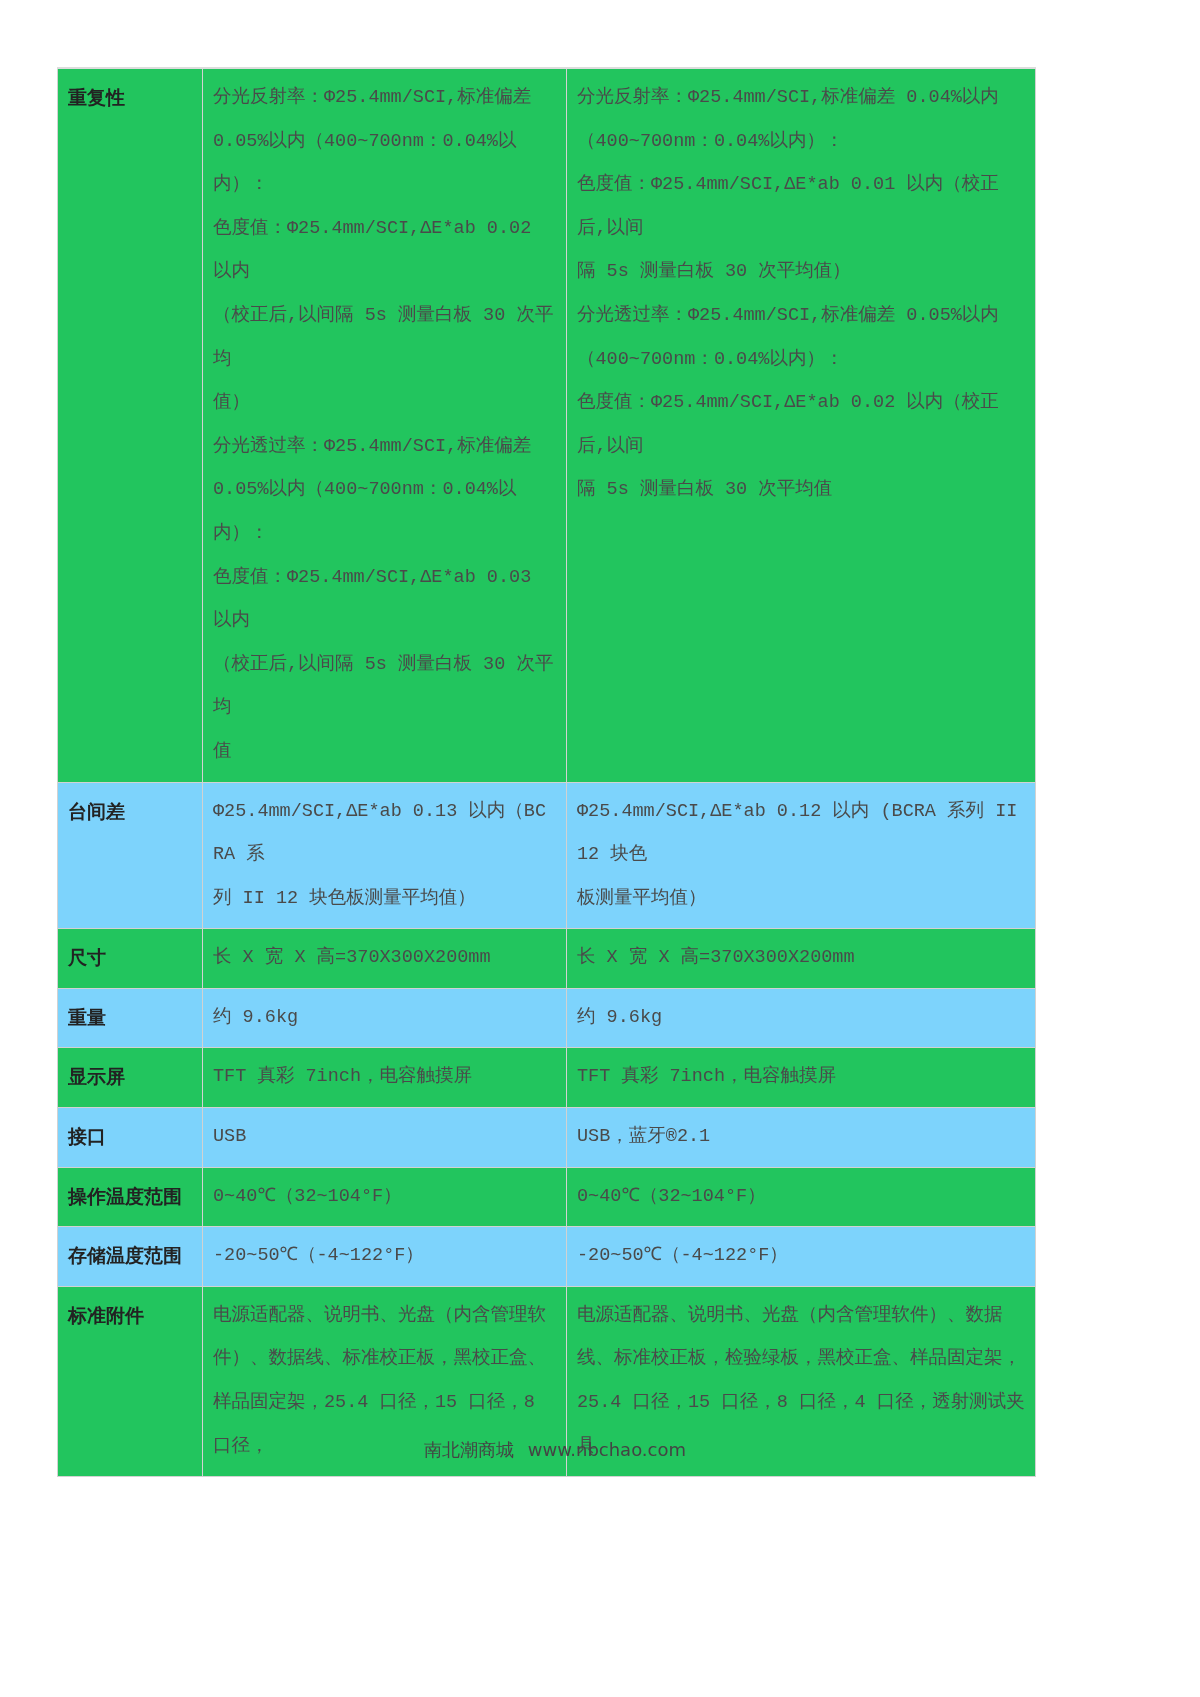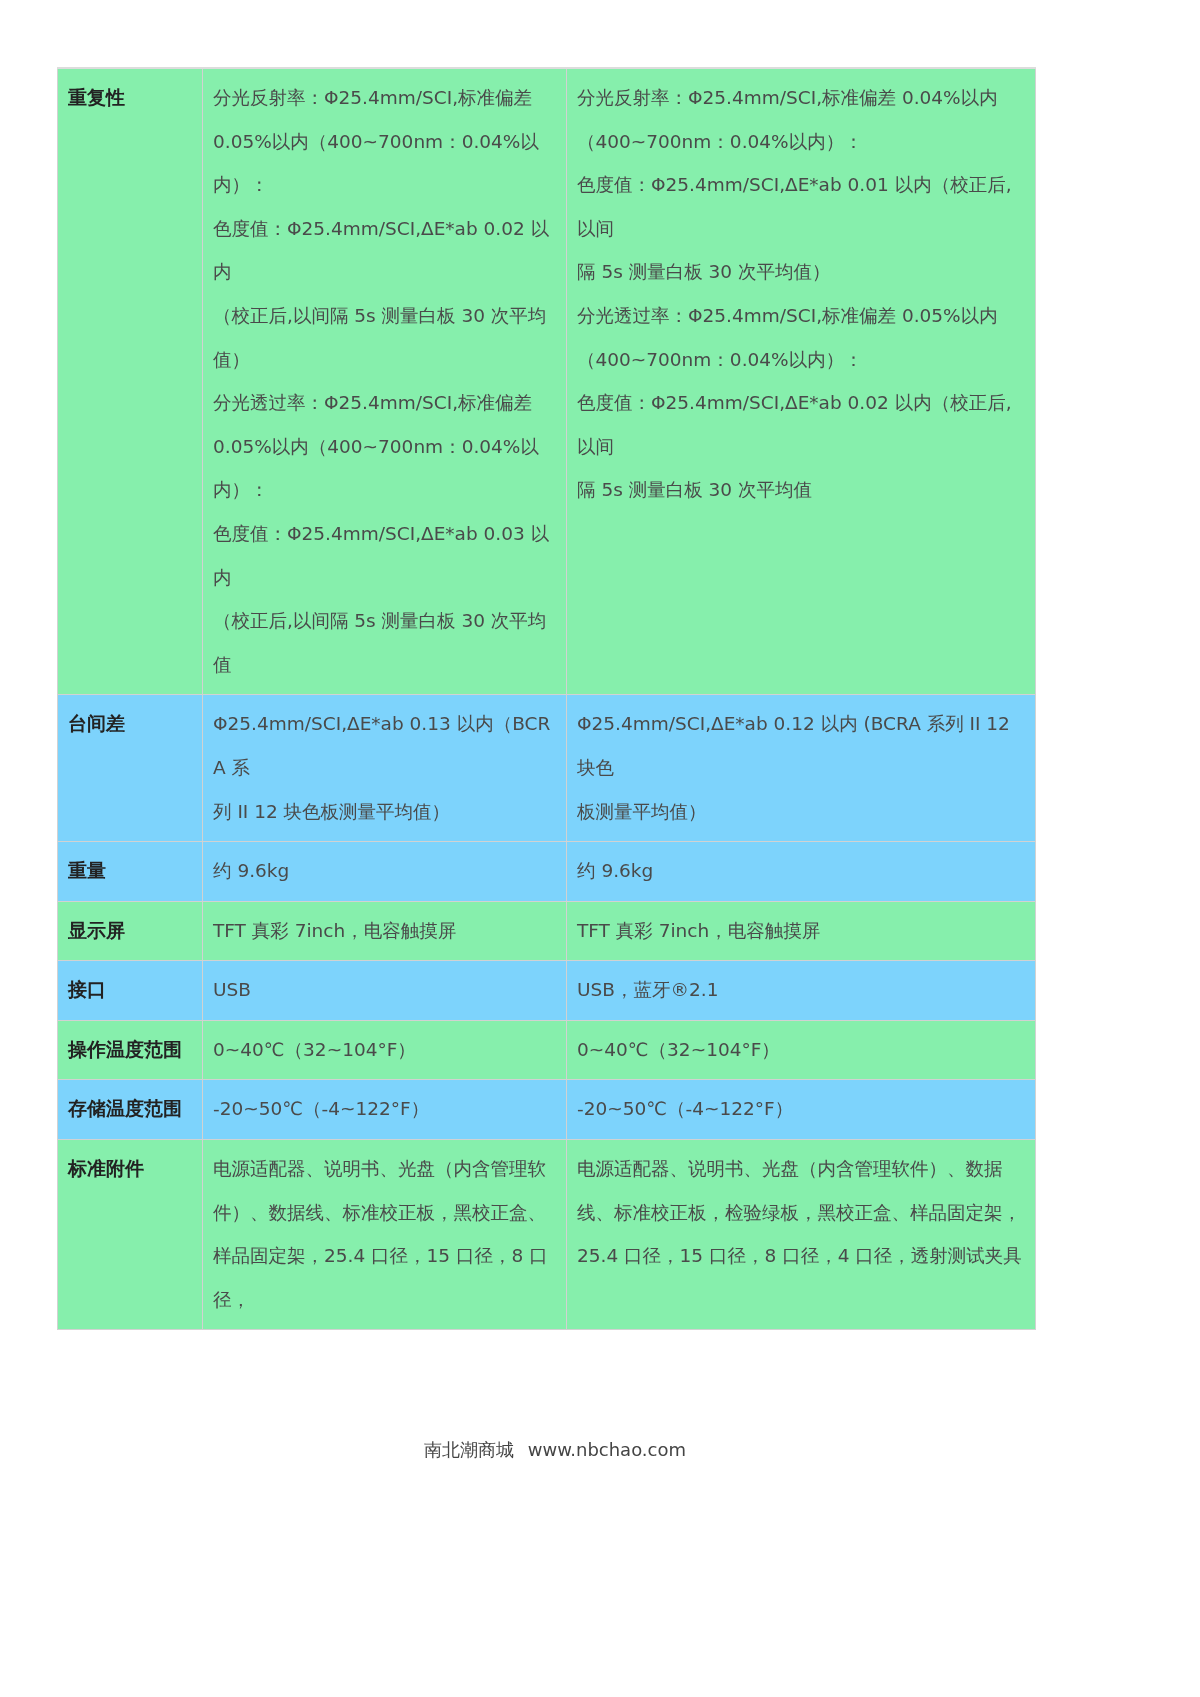--- a/index.html
+++ b/index.html
@@ -15,26 +15,26 @@
       vertical-align: top;
       padding: 7px 9px 8px 10px;
       font-size: 18.5px;
       line-height: 43.6px;
       color: #4a4a4a;
       word-break: break-all;
     }
     .spec-table td.label {
       font-weight: bold; color: #222; font-size: 19px; white-space: nowrap;
     }
-    .spec-table tr.gray td { background: #86efac; }
+    .spec-table tr.gray td { background: #22c55e; }
     .spec-table tr.white td { background: #7dd3fc; }
     .col-label { width: 145px; }
     .col-a { width: 364px; }
     .col-b { width: 469px; }
-    .cell-line { display: block; }
+    .cell-line { display: block; font-family: Liberation Mono, monospace; }
     .footer {
       position: absolute; top: 1438px; left: 0; width: 1110px;
       text-align: center; font-size: 18px; color: #444;
     }
     .footer .site { margin-left: 8px; }
   </style>
 </head>
 <body>
 
 <table class="spec-table">
@@ -71,20 +71,29 @@
       </tr>
       <tr class="white">
         <td class="label">台间差</td>
         <td>
           <span class="cell-line">Φ25.4mm/SCI,ΔE*ab 0.13 以内（BCRA 系</span>
           <span class="cell-line">列 II  12 块色板测量平均值）</span>
         </td>
         <td>
           <span class="cell-line">Φ25.4mm/SCI,ΔE*ab 0.12 以内 (BCRA 系列 II  12 块色</span>
           <span class="cell-line">板测量平均值）</span>
+        </td>
+      </tr>
+      <tr class="gray">
+        <td class="label">尺寸</td>
+        <td>
+          <span class="cell-line">长 X 宽 X 高=370X300X200mm</span>
+        </td>
+        <td>
+          <span class="cell-line">长 X 宽 X 高=370X300X200mm</span>
         </td>
       </tr>
       <tr class="white">
         <td class="label">重量</td>
         <td>
           <span class="cell-line">约 9.6kg</span>
         </td>
         <td>
           <span class="cell-line">约 9.6kg</span>
         </td>

